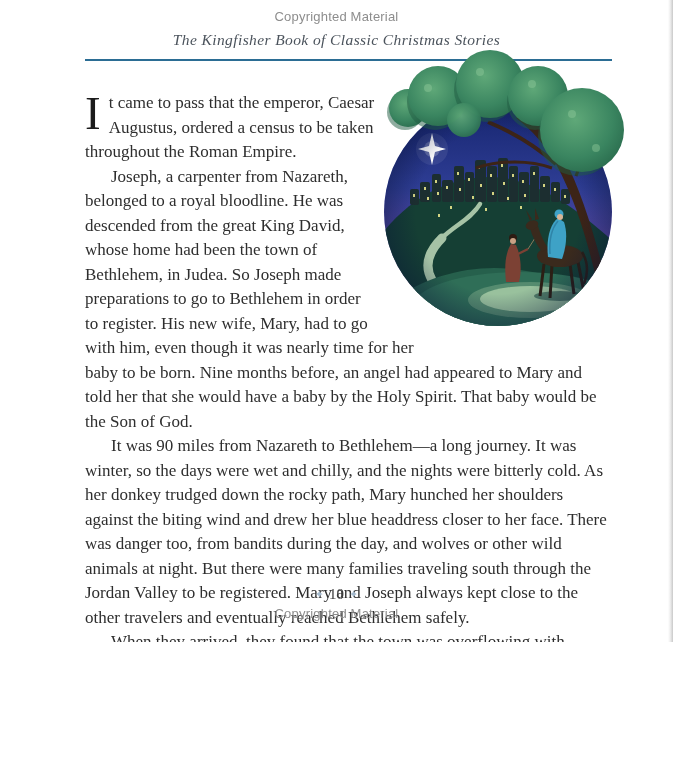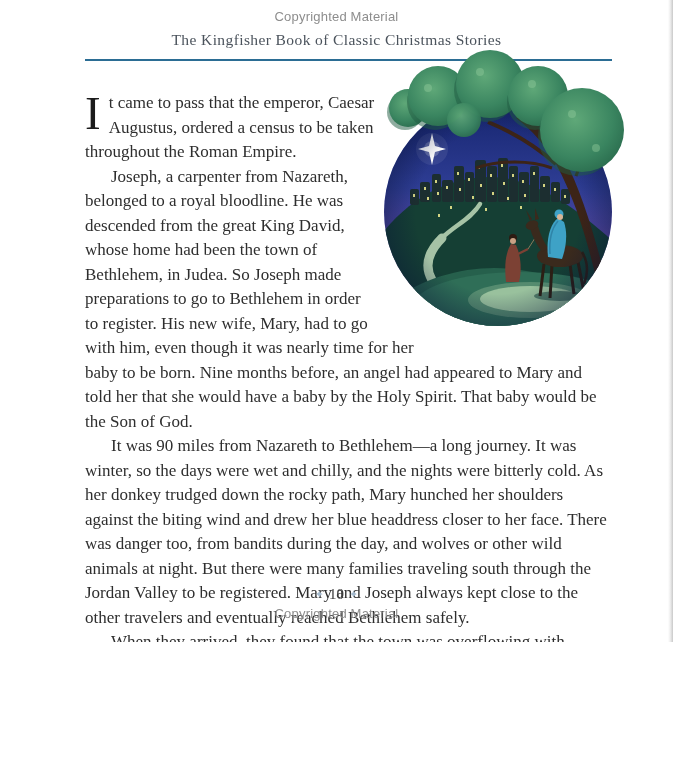--- a/index.html
+++ b/index.html
@@ -18,20 +18,21 @@
   .copyright-top{
     padding-top:9px;
     text-align:center;
     font-family:"Liberation Sans",sans-serif;
     font-size:13px;color:#8d8d8d;
     letter-spacing:.2px;
   }
   .book-title{
     margin-top:7px;
     text-align:center;
+    font-style:italic;
     font-size:15.5px;color:#4b535c;
     letter-spacing:.4px;
   }
   .title-rule{
     margin:10px 61px 0 85px;
     height:2px;background:#2b6d94;
   }
   
   .content{
     margin:0 61px 0 85px;

